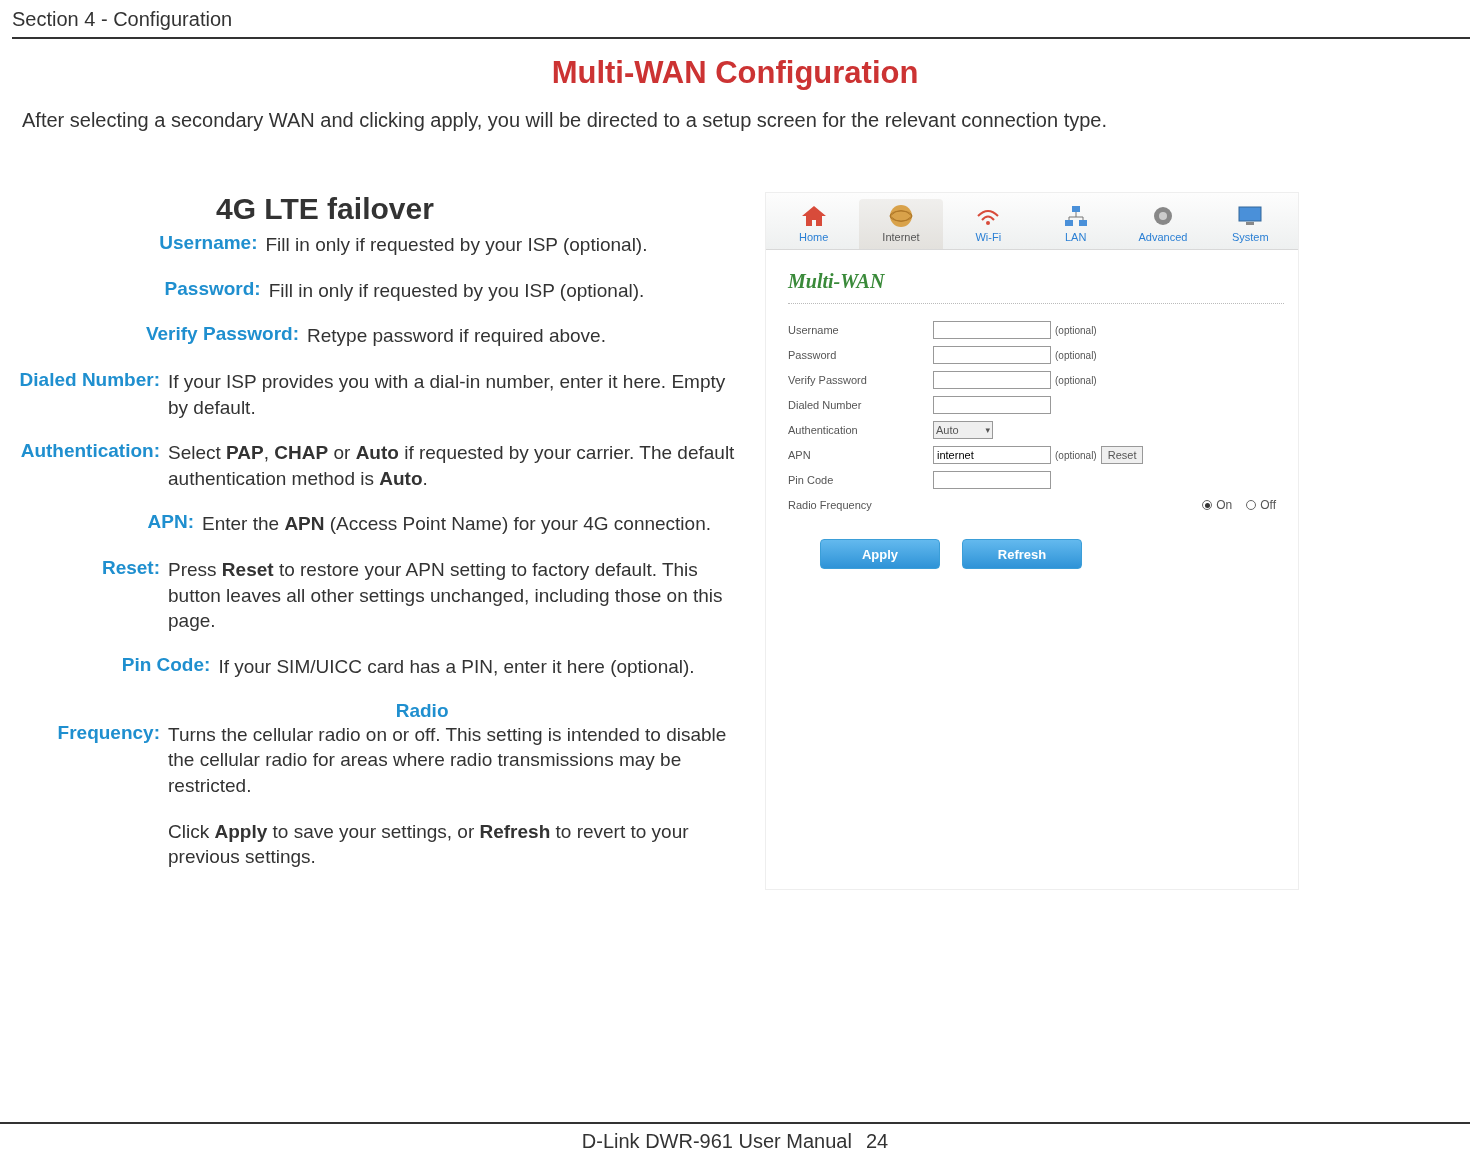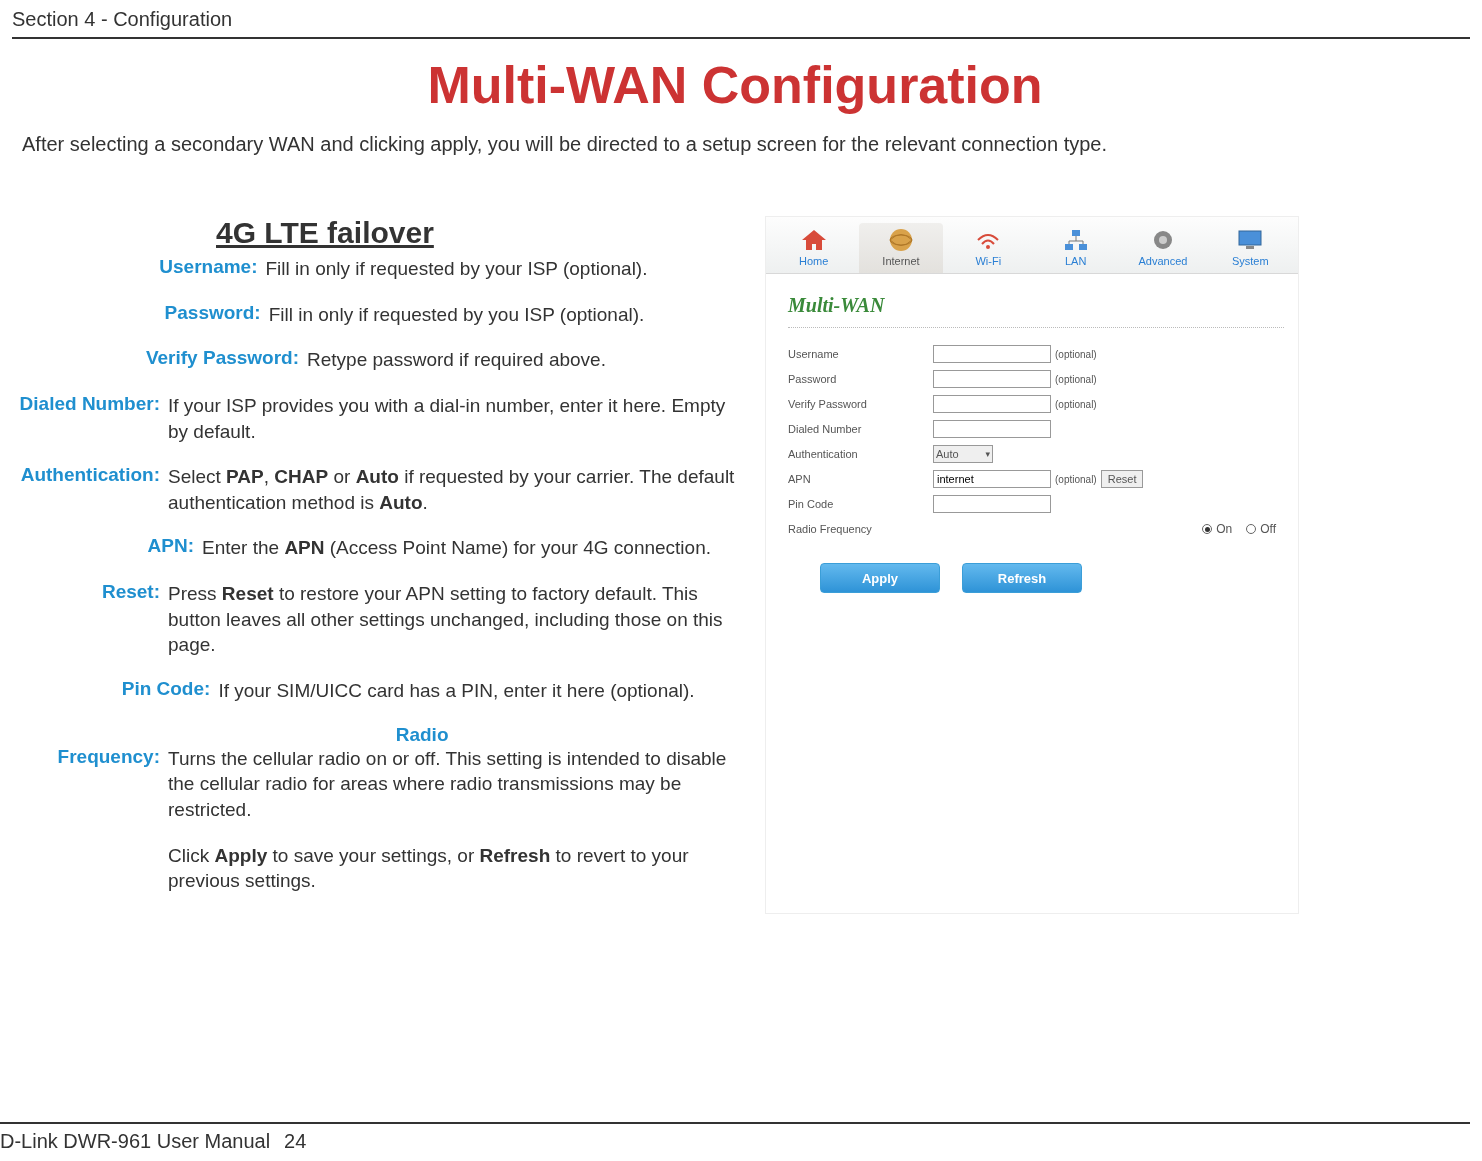--- a/index.html
+++ b/index.html
@@ -15,40 +15,39 @@
   .section-header {
     font-size: 20px;
     color: #333;
     padding-bottom: 6px;
     border-bottom: 2px solid #333;
     margin-bottom: 16px;
     margin-left: 12px;
   }
   .page-title {
     text-align: center;
-    font-size: 52px;
+    font-size: 31px;
     color: #cc3333;
     font-weight: 600;
     margin: 8px 0 18px 0;
   }
   .intro {
     font-size: 20px;
     color: #333;
     margin-left: 22px;
     margin-bottom: 60px;
   }
   .content-row { display: flex; }
   .left { width: 745px; }
   .sub-title {
     font-size: 30px;
     font-weight: bold;
     color: #333;
     margin-left: 216px;
     margin-bottom: 6px;
-    text-decoration: underline;
   }
   .def-row { display: flex; margin-bottom: 20px; justify-content: center; }
   .def-label {
     width: 168px;
     flex-shrink: 0;
     text-align: right;
     color: #1f8fcf;
     font-weight: 600;
     font-size: 19px;
     padding-right: 8px;
@@ -160,21 +159,21 @@
   }
 
   .footer {
     position: absolute;
     bottom: 8px;
     left: 0;
     right: 12px;
     border-top: 2px solid #333;
     padding-top: 6px;
     display: flex;
-    justify-content: flex-start;
+    justify-content: center;
     font-size: 20px;
     color: #333;
     gap: 14px;
   }
 </style>
 </head>
 <body>
 
 <div class="section-header">Section 4 - Configuration</div>
 <div class="page-title">Multi-WAN Configuration</div>

